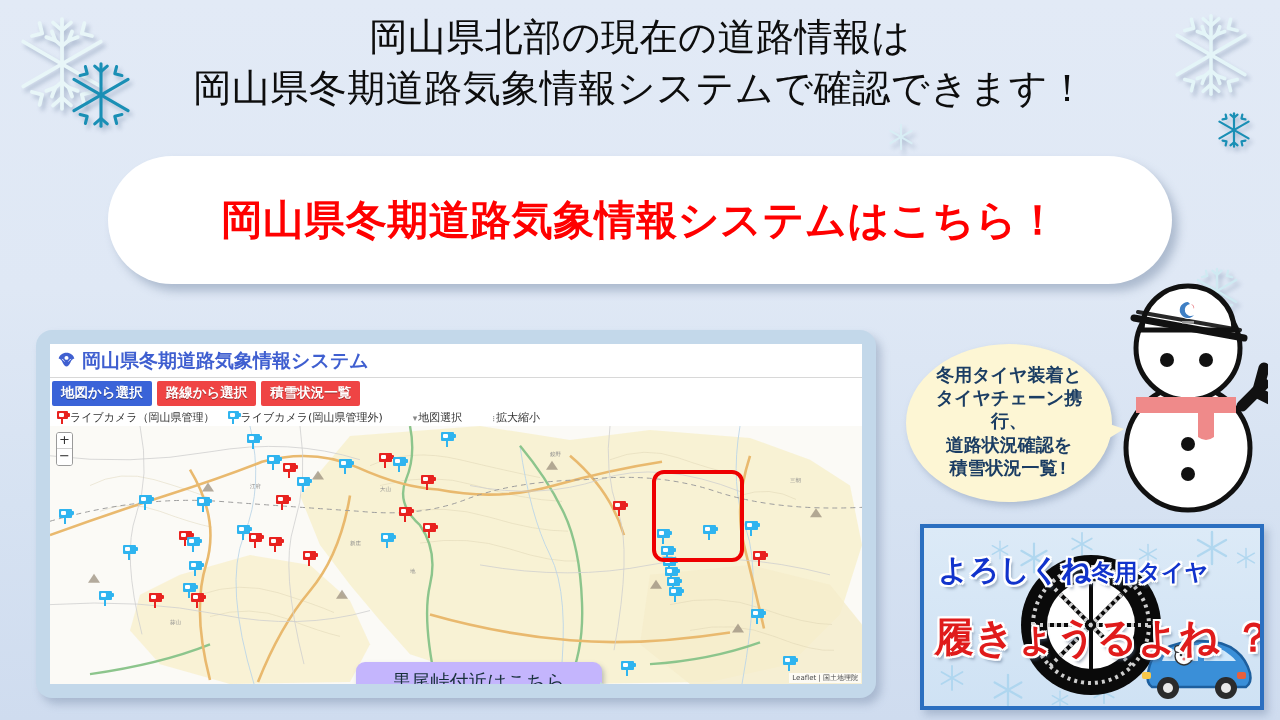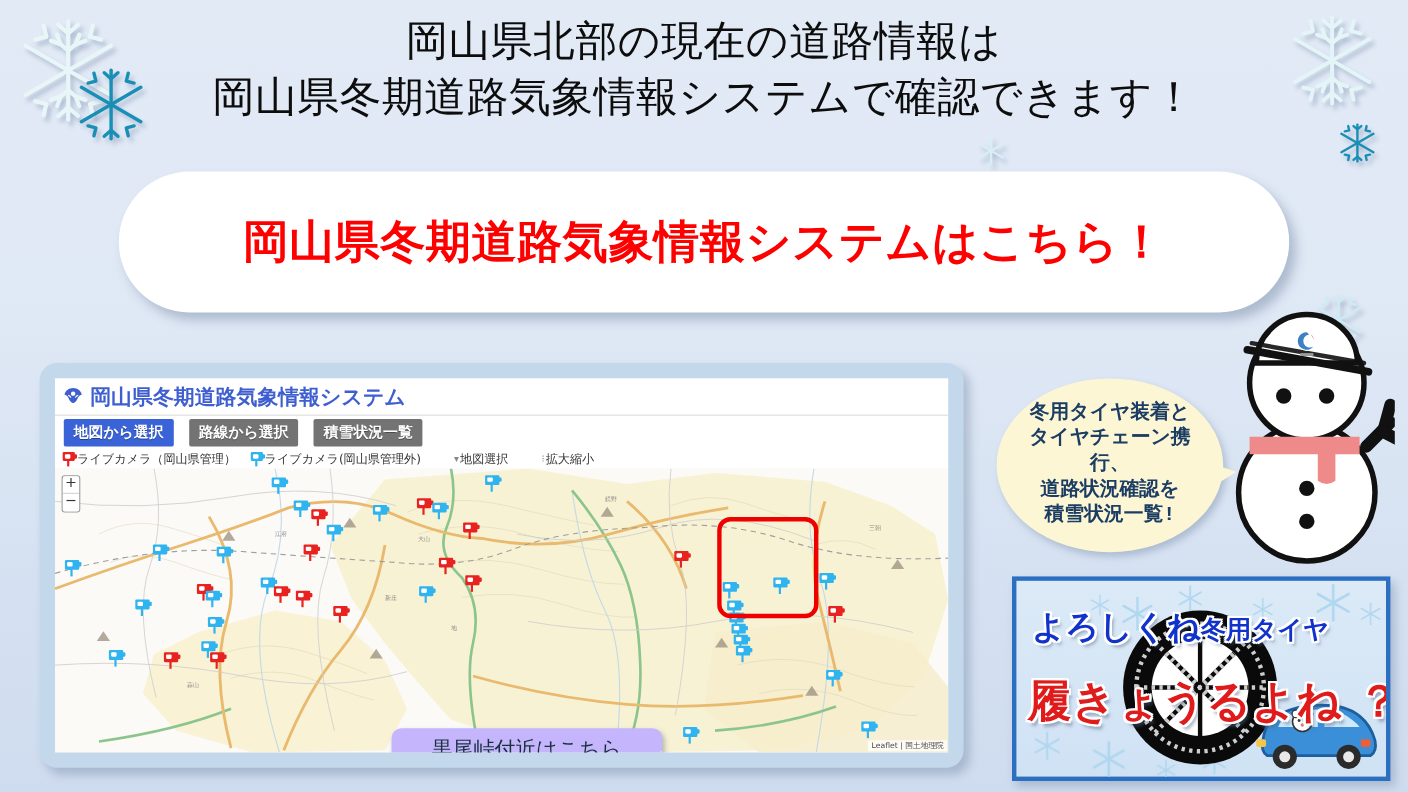--- a/index.html
+++ b/index.html
@@ -57,30 +57,30 @@
   }
   .app-title {
     height: 34px; display: flex; align-items: center; gap: 5px;
     padding: 4px 6px; background: #ffffff; border-bottom: 1px solid #d8d8d8;
   }
   .app-title .emblem { width: 21px; height: 21px; flex: 0 0 auto; }
   .app-title-text {
     color: #3f5fd0; font-size: 19px; font-weight: bold;
     font-family: "DejaVu Sans", sans-serif; letter-spacing: 0px;
   }
-  .tabbar { display: flex; gap: 14px; padding: 3px 6px 3px 8px; background: #fff; }
+  .tabbar { display: flex; gap: 5px; padding: 3px 6px 3px 2px; background: #fff; }
   .tab {
     font-size: 13.5px; font-weight: bold; color: #ffffff;
     padding: 3px 9px 4px 9px; border-radius: 2px;
     font-family: "DejaVu Sans", sans-serif;
     text-shadow: 0 1px 0 rgba(0,0,0,0.35);
     white-space: nowrap;
   }
   .tab.active { background: #3a63d8; }
-  .tab.idle   { background: #737373; }
+  .tab.idle   { background: #ef4444; }
 
   .legendbar {
     display: flex; align-items: center; gap: 12px;
     padding: 1px 6px 2px 6px; background: #fff;
     font-size: 11px; color: #333; white-space: nowrap;
     font-family: "DejaVu Sans", sans-serif;
   }
   .legendbar .lg-item { display: flex; align-items: center; gap: 1px; }
   .legendbar .sep { display: inline-block; width: 6px; }
 

